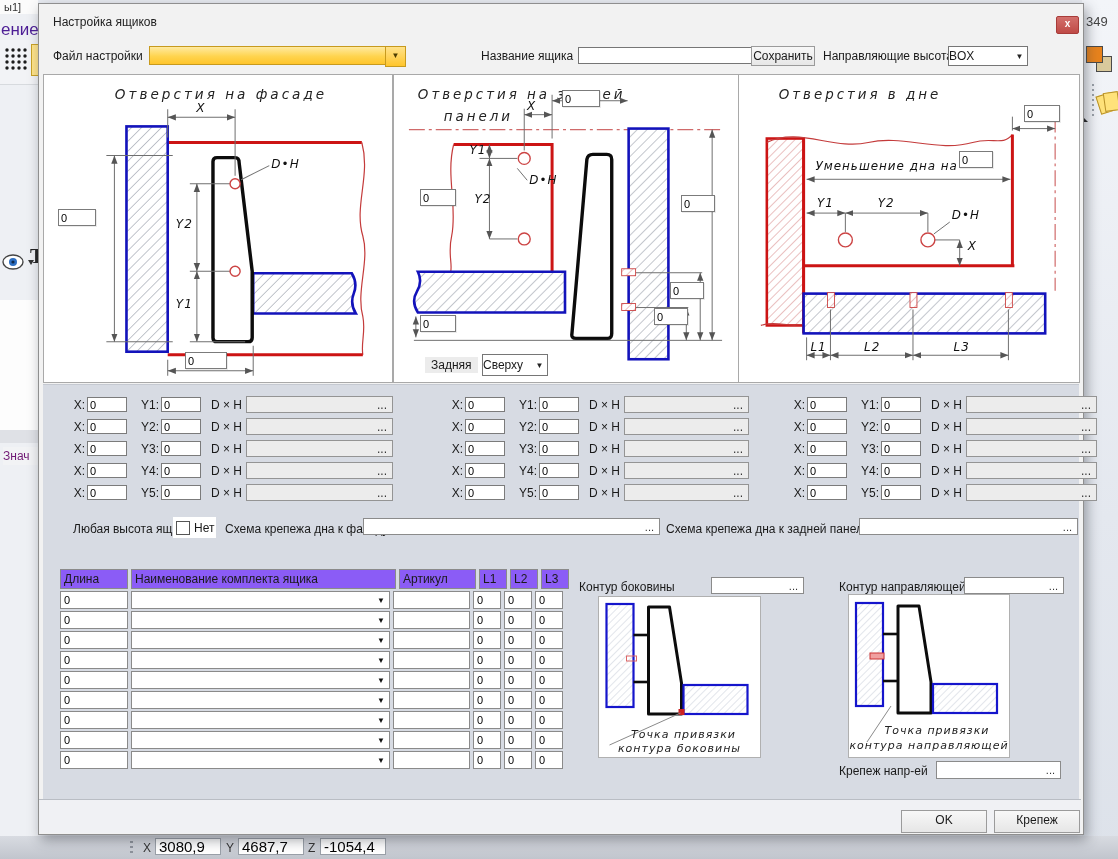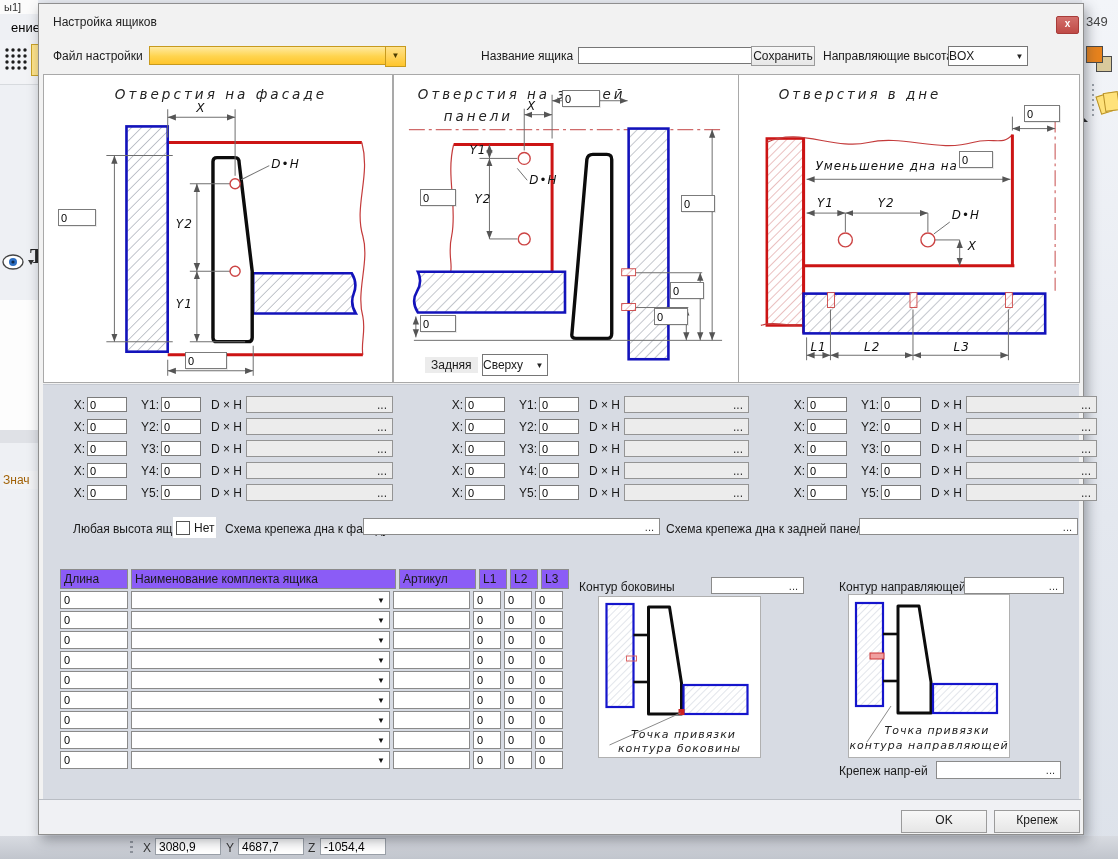--- a/index.html
+++ b/index.html
@@ -1,46 +1,46 @@
 <!DOCTYPE html>
 <html><head>
 <meta charset="utf-8">
 <style>
   html,body{margin:0;padding:0}
   body{width:1118px;height:859px;position:relative;overflow:hidden;
        background:#e8ebf1;font-family:"Liberation Sans",sans-serif;font-size:12px;color:#1a1a1a;}
   
   #bg-left{position:absolute;left:0;top:0;width:38px;height:859px;background:#eef0f4}
   #bg-left .white-top{position:absolute;left:0;top:0;width:38px;height:14px;background:#fbfbfb}
-  #bg-left .menu-txt{position:absolute;left:11px;top:20px;color:#000000;font-size:13px}
+  #bg-left .menu-txt{position:absolute;left:1px;top:20px;color:#4c1d95;font-size:17px}
   #bg-left .title-txt{position:absolute;left:4px;top:1px;color:#333;font-size:11px}
   #bg-left .tool-strip{position:absolute;left:0;top:40px;width:38px;height:44px;background:#f2f3f6;border-bottom:1px solid #d7dade}
   #bg-left .white-panel{position:absolute;left:0;top:300px;width:38px;height:130px;background:#fdfdfd;border-right:1px solid #ccc}
   #bg-left .grid-band{position:absolute;left:0;top:430px;width:38px;height:13px;background:#dfe1e6}
-  #bg-left .znach{position:absolute;left:3px;top:471px;color:#a16207;background:#f2f3f5;width:35px;height:18px;line-height:18px}
+  #bg-left .znach{position:absolute;left:3px;top:447px;color:#701a75;background:#f2f3f5;width:35px;height:18px;line-height:18px}
   #bg-left .t-letter{position:absolute;left:30px;top:245px;font-family:"Liberation Serif",serif;font-weight:bold;font-size:20px;color:#222}
   #bg-left .eye-wrap{position:absolute;left:2px;top:252px}
   #bg-right{position:absolute;left:1082px;top:0;width:36px;height:859px;background:linear-gradient(180deg,#f3f5f9 0%,#e4e8ef 60%,#dde2ea 100%)}
   #bg-right .num{position:absolute;left:4px;top:14px;color:#444;font-size:13px}
   .copy-icon{position:absolute;left:4px;top:46px;width:30px;height:30px}
   .copy-icon .back{position:absolute;left:10px;top:10px;width:14px;height:14px;background:#d9c99c;border:1px solid #4a4a4a}
   .copy-icon .front{position:absolute;left:0px;top:0px;width:15px;height:15px;background:#e8831d;border:1px solid #4a4a4a}
   .dot-sep{position:absolute;left:10px;top:84px;width:2px;height:34px;
     background:repeating-linear-gradient(180deg,#9aa0a8 0 2px,transparent 2px 5px)}
   .sheets-icon{position:absolute;left:16px;top:88px;width:20px;height:30px}
   .sheets-icon i{position:absolute;display:block;width:13px;height:17px;background:#ffe27a;border:1px solid #b8912a}
   .sheets-icon i:nth-child(1){left:0;top:6px;transform:rotate(-18deg)}
   .sheets-icon i:nth-child(2){left:6px;top:4px;transform:rotate(-8deg)}
   .tri{position:absolute;left:0px;top:116px;width:0;height:0;border-left:6px solid #222;border-top:6px solid transparent}
   #bg-bottom{position:absolute;left:0;top:836px;width:1118px;height:23px;background:linear-gradient(180deg,#d8dbe1,#c1c5cd)}
   .statusbar{position:absolute;left:0;top:838px;width:1118px;height:21px}
   .statusbar .grip{position:absolute;left:130px;top:3px;width:3px;height:14px;
     background:repeating-linear-gradient(180deg,#8d929b 0 2px,transparent 2px 5px)}
   .statusbar .slab{position:absolute;top:3px;color:#333;font-size:12px}
-  .statusbar .sval{position:absolute;top:0px;width:58px;height:15px;background:#fff;border:1px solid #9aa0a8;font-size:12px;padding:0 3px;font-family:"Liberation Sans",sans-serif}
+  .statusbar .sval{position:absolute;top:0px;width:58px;height:15px;background:#fff;border:1px solid #9aa0a8;font-size:15px;padding:0 3px;font-family:"Liberation Sans",sans-serif}
   
   #dialog{position:absolute;left:38px;top:3px;width:1044px;height:830px;background:#f2f2f2;
     border:1px solid #8f8f8f;box-shadow:3px 5px 12px rgba(50,55,65,.45);z-index:5}
   #dlg-title{position:absolute;left:14px;top:11px;font-size:12px;color:#222}
   #dlg-close{position:absolute;right:4px;top:12px;width:21px;height:16px;border:1px solid #a83c39;border-radius:2px;
     background:linear-gradient(#d3706c,#bf4a46);color:#fff;font-weight:bold;font-size:10px;text-align:center;line-height:14px;cursor:default}
   .lbl{position:absolute;white-space:nowrap}
   
   #file-combo{position:absolute;left:110px;top:42px;width:257px;height:19px;display:flex}
   #file-combo .yfield{flex:1;background:linear-gradient(180deg,#ffeaa0 0%,#ffd44e 55%,#ffc52c 100%);border:1px solid #c79a1e;border-right:none;height:17px}

